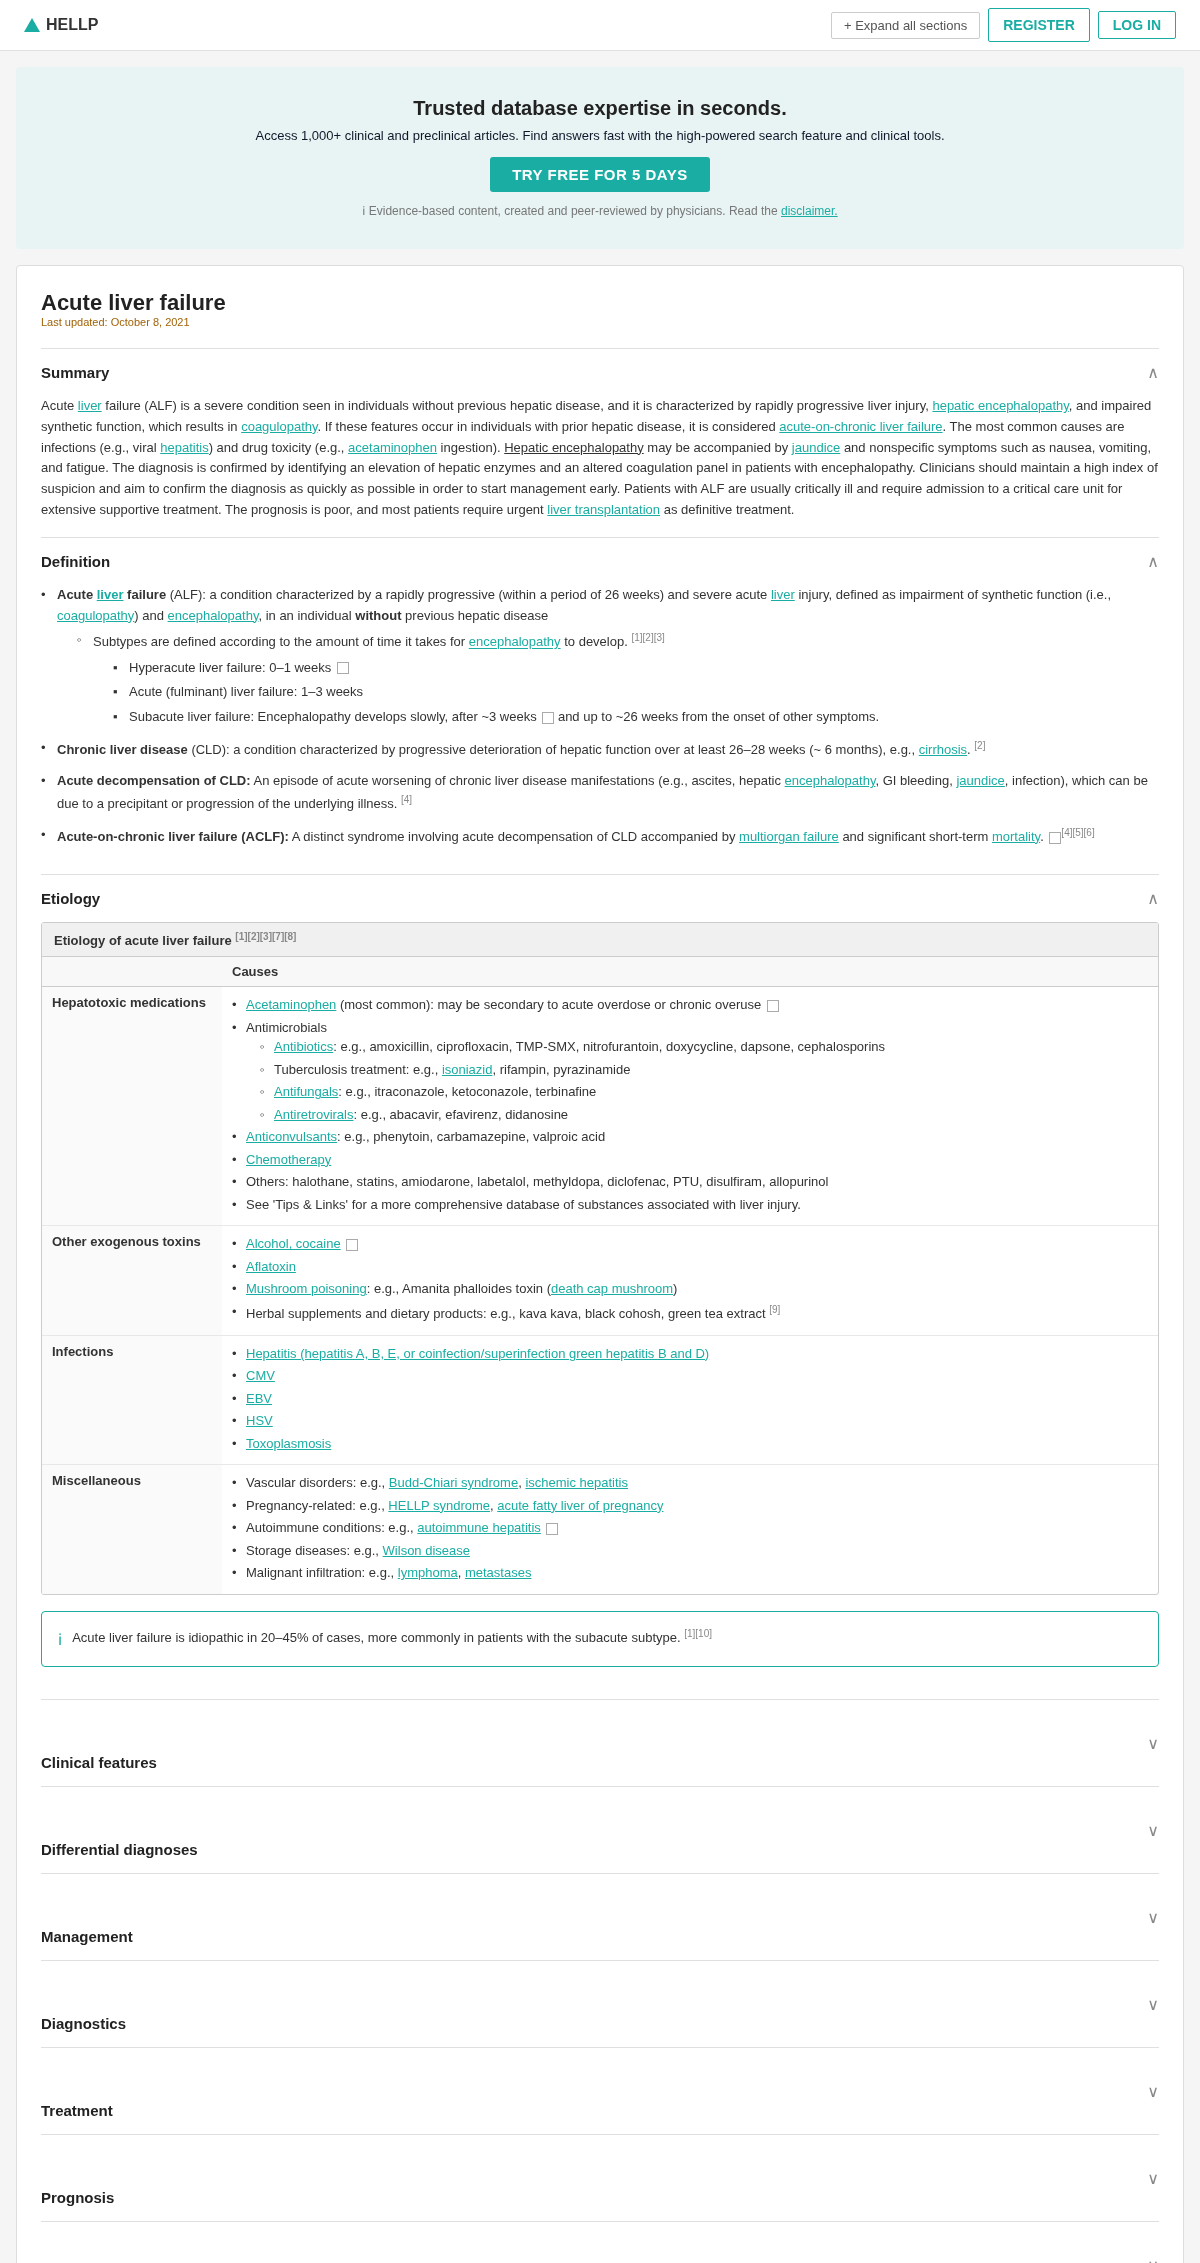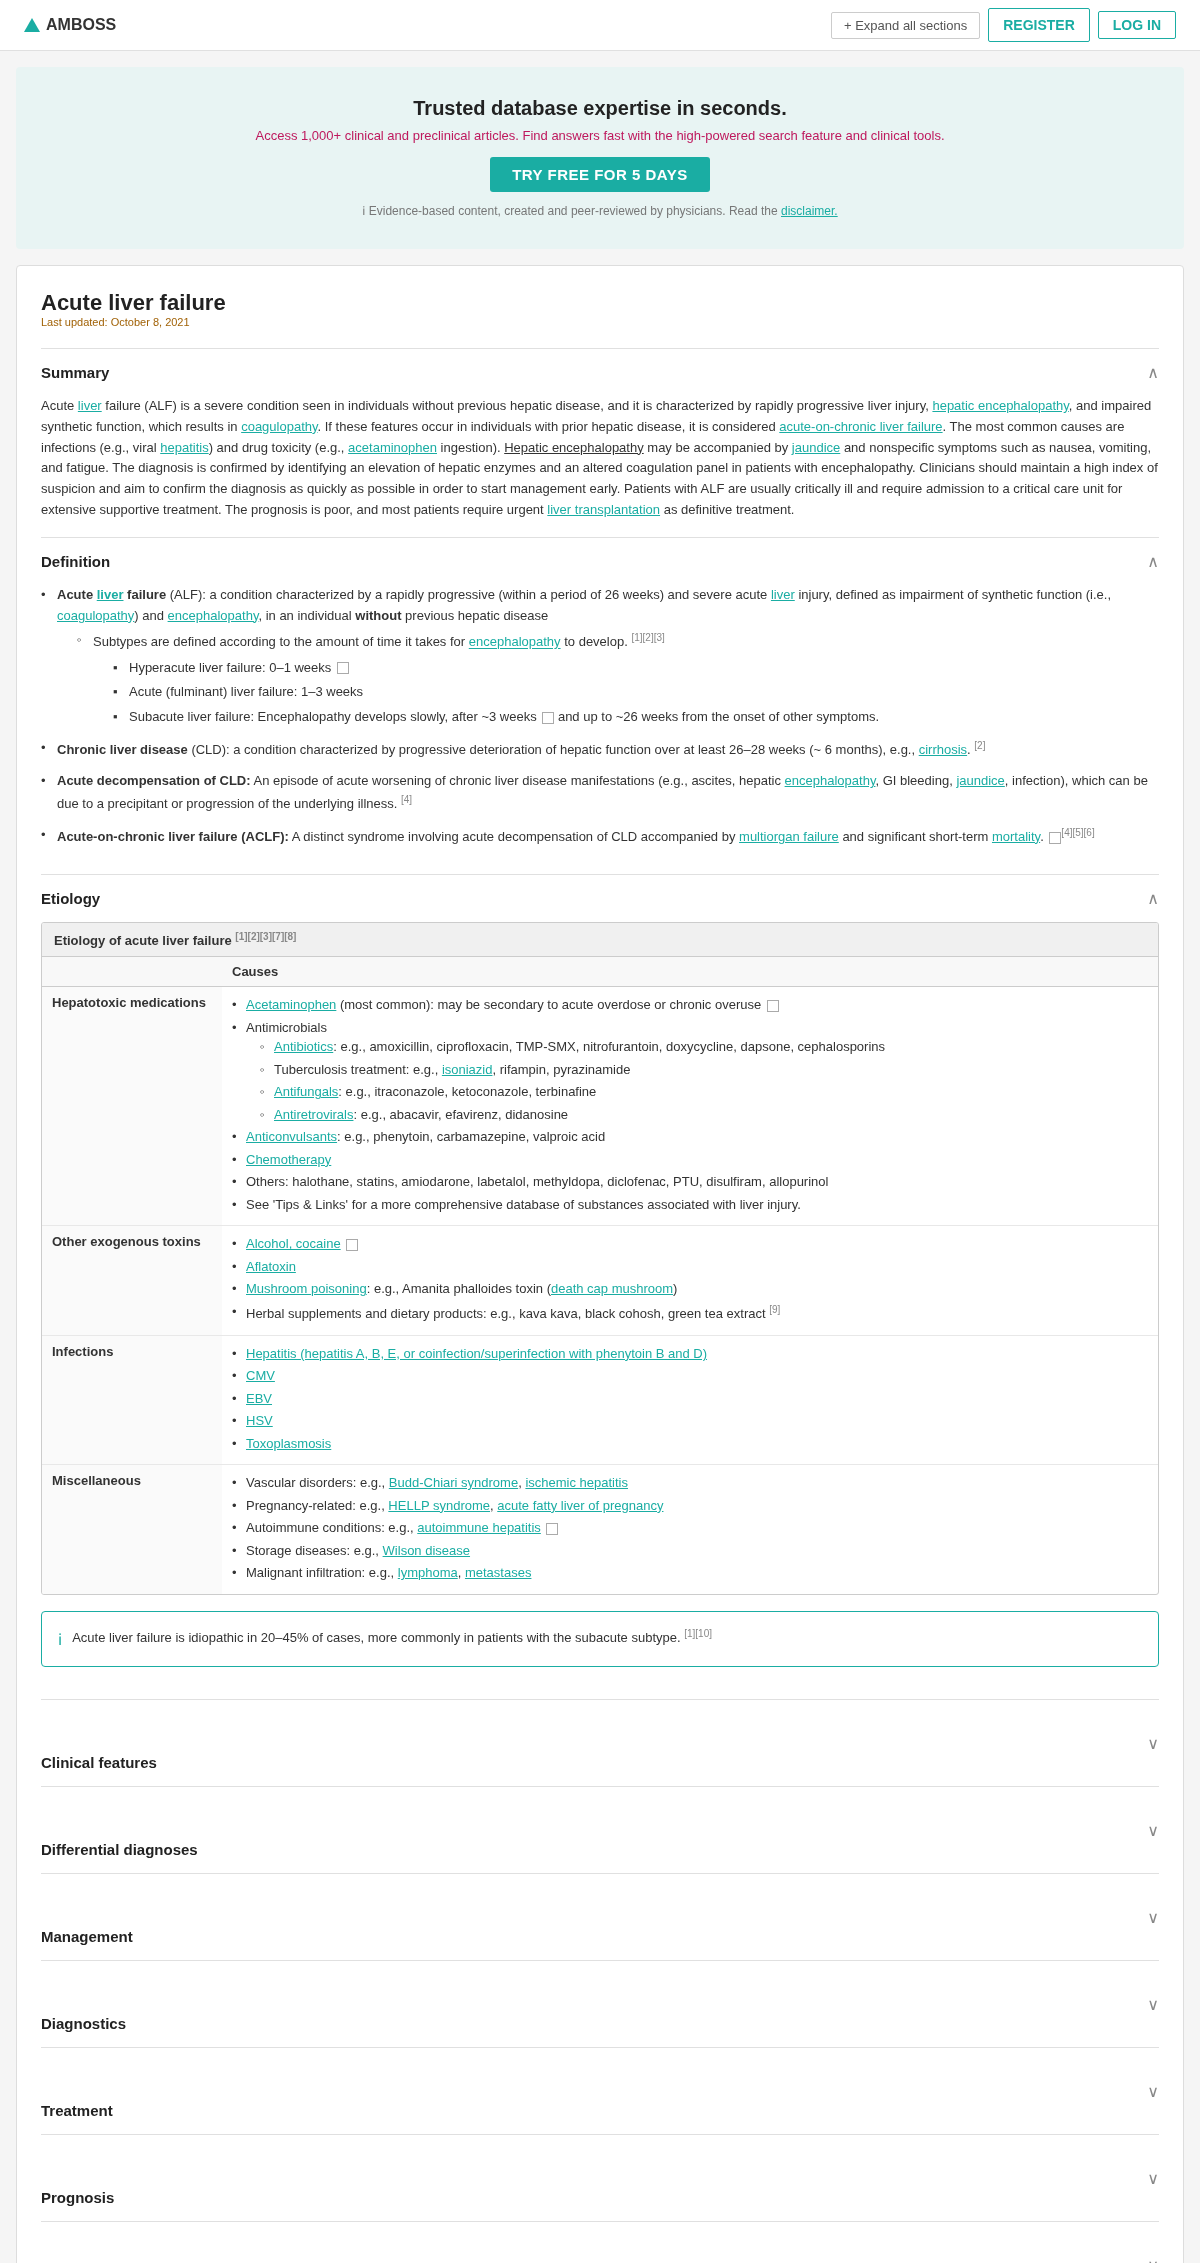--- a/index.html
+++ b/index.html
@@ -73,21 +73,21 @@
       border-radius: 4px;
     }
     .hero h2 {
       font-size: 20px;
       font-weight: bold;
       color: #222;
       margin-bottom: 8px;
     }
     .hero p {
       font-size: 13px;
-      color: #be185d;
+      color: #0f172a;
       margin-bottom: 14px;
     }
     .btn-try {
       background: #1aada3;
       color: #fff;
       border: none;
       padding: 9px 22px;
       font-size: 15px;
       border-radius: 3px;
       cursor: pointer;
@@ -332,21 +332,21 @@
       margin-top: 8px;
     }
     .footer a { color: #888; text-decoration: none; margin: 0 8px; }
   </style>
 </head>
 <body>
 
 <header class="header">
   <div class="logo">
     <div class="logo-triangle"></div>
-    <span>AMBOSS</span>
+    <span>HELLP</span>
   </div>
   <div class="header-actions">
     <button class="btn-expand">+ Expand all sections</button>
     <button class="btn-register">REGISTER</button>
     <button class="btn-login">LOG IN</button>
   </div>
 </header>
 
 <section class="hero">
   <h2>Trusted database expertise in seconds.</h2>
@@ -464,21 +464,21 @@
                   <li><a href="#">Aflatoxin</a></li>
                   <li><a href="#">Mushroom poisoning</a>: e.g., Amanita phalloides toxin (<a href="#">death cap mushroom</a>)</li>
                   <li>Herbal supplements and dietary products: e.g., kava kava, black cohosh, green tea extract <span class="ref-sup">[9]</span></li>
                 </ul>
               </td>
             </tr>
             <tr>
               <td>Infections</td>
               <td>
                 <ul>
-                  <li><a href="#">Hepatitis (hepatitis A, B, E, or coinfection/superinfection with phenytoin B and D)</a></li>
+                  <li><a href="#">Hepatitis (hepatitis A, B, E, or coinfection/superinfection green hepatitis B and D)</a></li>
                   <li><a href="#">CMV</a></li>
                   <li><a href="#">EBV</a></li>
                   <li><a href="#">HSV</a></li>
                   <li><a href="#">Toxoplasmosis</a></li>
                 </ul>
               </td>
             </tr>
             <tr>
               <td>Miscellaneous</td>
               <td>

